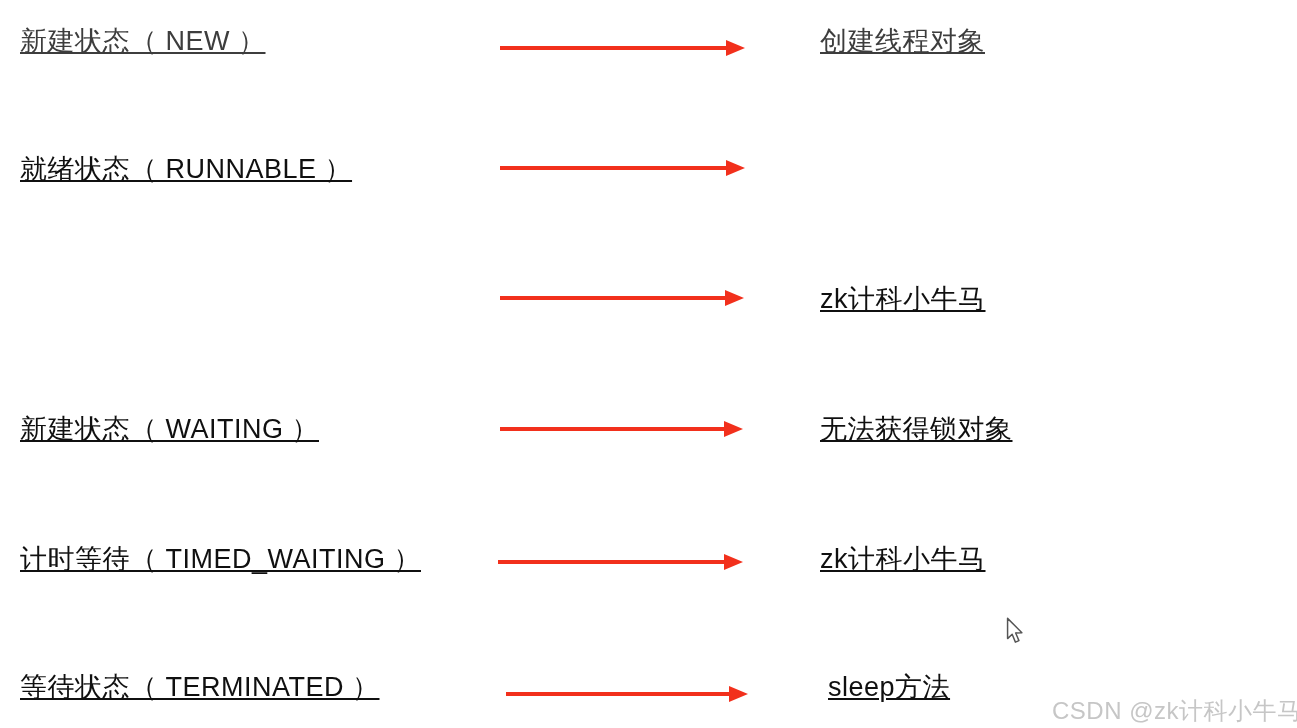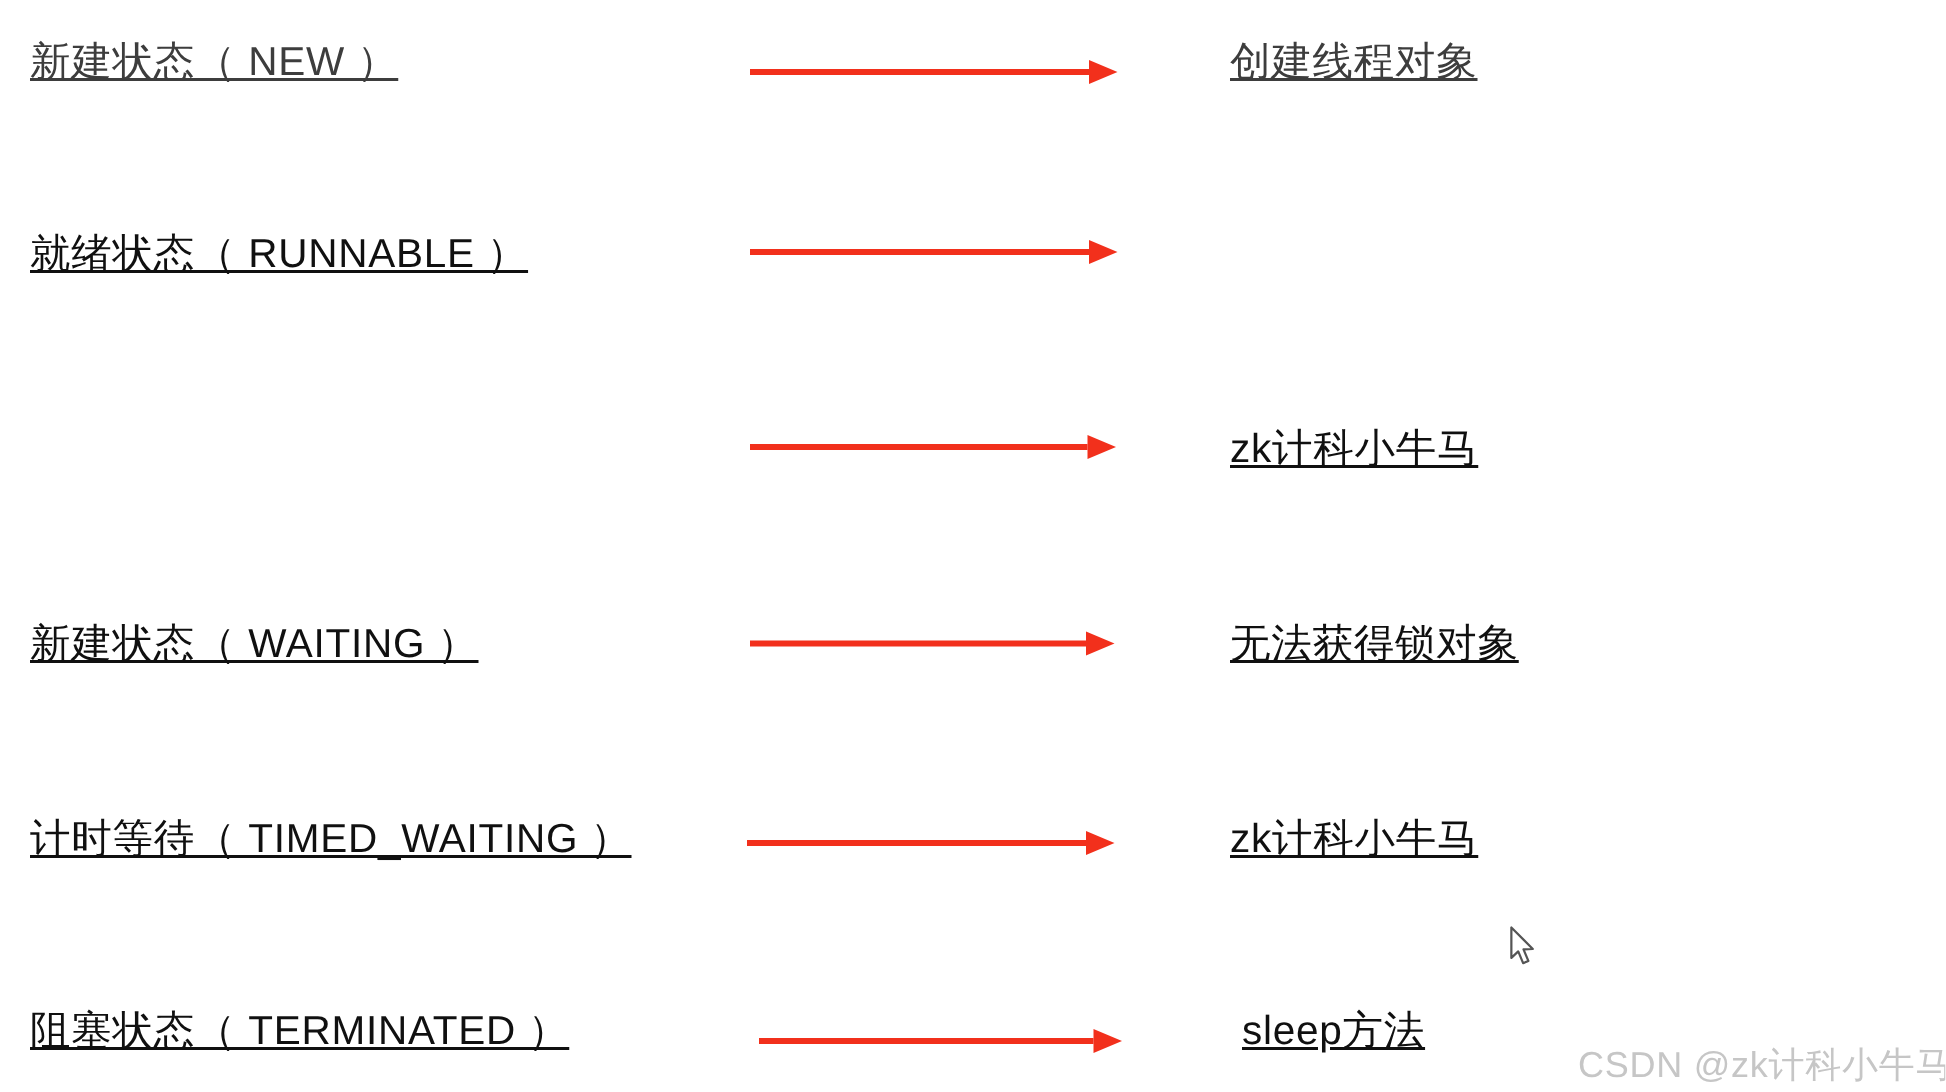--- a/index.html
+++ b/index.html
@@ -108,21 +108,21 @@
     <span class="label right-label">无法获得锁对象</span>
   </div>
 
   <div class="row r5">
     <span class="label left-label">计时等待（ TIMED_WAITING ）</span>
     <div class="arrow"></div>
     <span class="label right-label">zk计科小牛马</span>
   </div>
 
   <div class="row r6">
-    <span class="label left-label">阻塞状态（ TERMINATED ）</span>
+    <span class="label left-label">等待状态（ TERMINATED ）</span>
     <div class="arrow"></div>
     <span class="label right-label">sleep方法</span>
   </div>
 
   <div class="watermark">CSDN @zk计科小牛马</div>
 
   <svg class="cursor" viewBox="0 0 13 20">
     <path d="M1 1 L1 16 L4.4 12.8 L6.8 18.6 L9.4 17.5 L7 11.8 L11.6 11.6 Z" fill="#ffffff" stroke="#555555" stroke-width="1.1" stroke-linejoin="round"></path>
   </svg>
 

